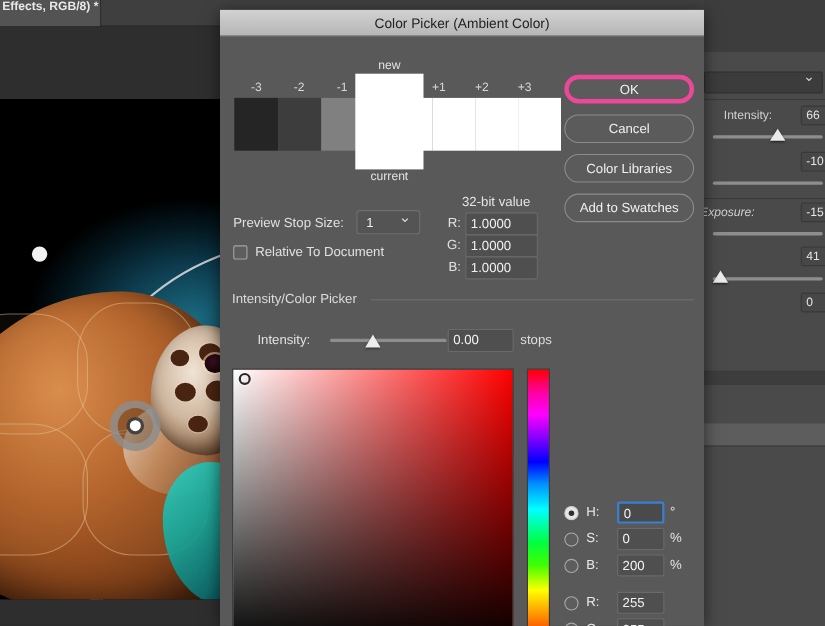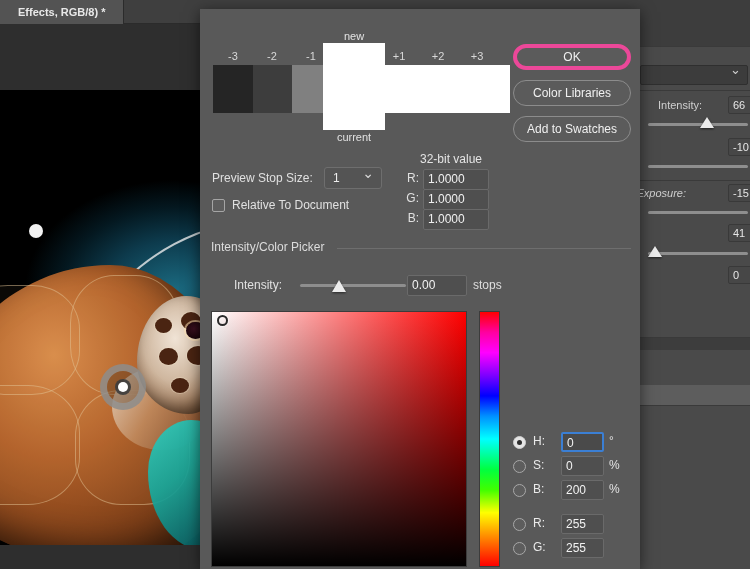--- a/index.html
+++ b/index.html
@@ -13,21 +13,21 @@
 
   
   .app-bg { position: absolute; inset: 0; background: #535353; }
 
   .doc-tabbar {
     position: absolute; left: 0; top: 0; width: 640px; height: 24px;
     background: #3f3f3f; border-bottom: 1px solid #2b2b2b;
   }
   .doc-tab {
     position: absolute; left: 0; top: 0; height: 24px;
-    padding: 0 18px; display: flex; align-items: center;
+    padding: 0 2px; display: flex; align-items: flex-start;
     background: #535353; color: #e8e8e8;
     font-size: 11px; font-weight: bold;
     border-right: 1px solid #2b2b2b;
     white-space: nowrap; overflow: hidden;
   }
 
   
   .canvas-area {
     position: absolute; left: 0; top: 24px; width: 205px; height: 545px;
     background: #1f1f1f; overflow: hidden;
@@ -366,20 +366,23 @@
       <div class="rp-line" style="top:337px;"></div>
       <div class="rp-band rp-dark" style="top:338px;height:12px;"></div>
       <div class="rp-band" style="top:350px;height:32px;"></div>
       <div class="rp-band rp-highlight" style="top:385px;height:20px;"></div>
       <div class="rp-line" style="top:405px;"></div>
     </div>
   </div>
 
   <div class="dialog">
 
+    <div class="dlg-titlebar">
+      <span class="dlg-title">Color Picker (Ambient Color)</span>
+    </div>
 
     <div class="dlg-body">
 
       <div class="stops-wrap">
         <div class="stop-labels">
           <span class="stop-label" style="left:0;">-3</span>
           <span class="stop-label" style="left:39px;">-2</span>
           <span class="stop-label" style="left:78px;">-1</span>
           <span class="stop-label" style="left:166px;">+1</span>
           <span class="stop-label" style="left:205px;">+2</span>
@@ -396,20 +399,21 @@
           <div class="stop-swatch" style="width:39px;background:#ffffff;"></div>
         </div>
 
         <div class="new-label">new</div>
         <div class="new-current"></div>
         <div class="current-label">current</div>
       </div>
 
       <div class="dlg-buttons">
         <button class="dlg-btn primary">OK</button>
+        <button class="dlg-btn">Cancel</button>
         <button class="dlg-btn">Color Libraries</button>
         <button class="dlg-btn" style="margin-top:10px;">Add to Swatches</button>
       </div>
 
       <div class="ctl-label" style="left:12px;top:162px;">Preview Stop Size:</div>
       <div class="stop-size-select">
         <span>1</span>
       </div>
 
       <div class="checkbox-box"></div>

